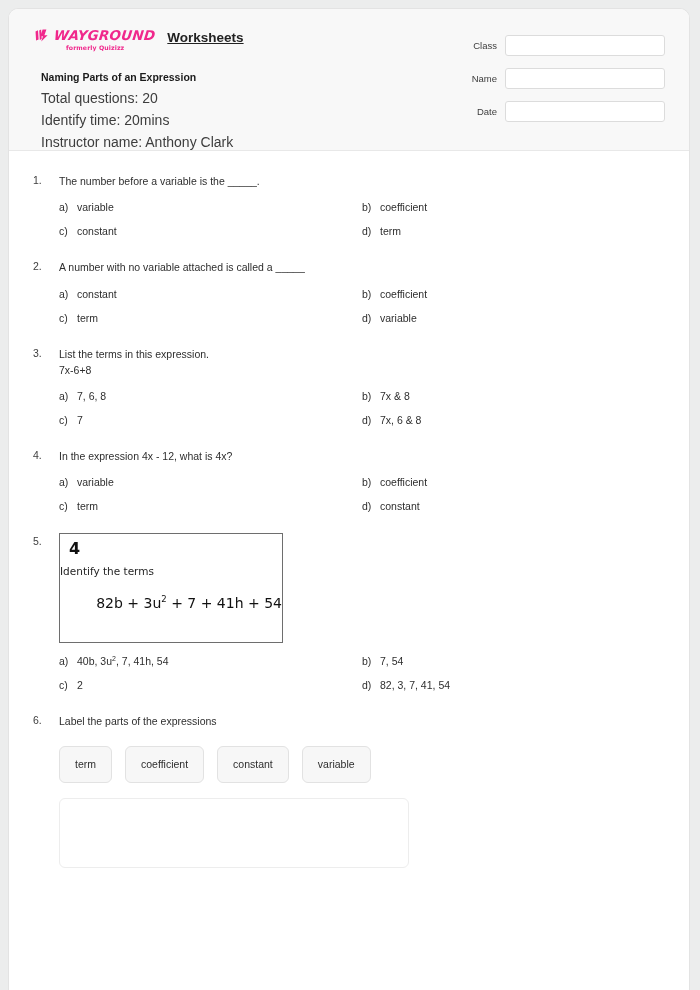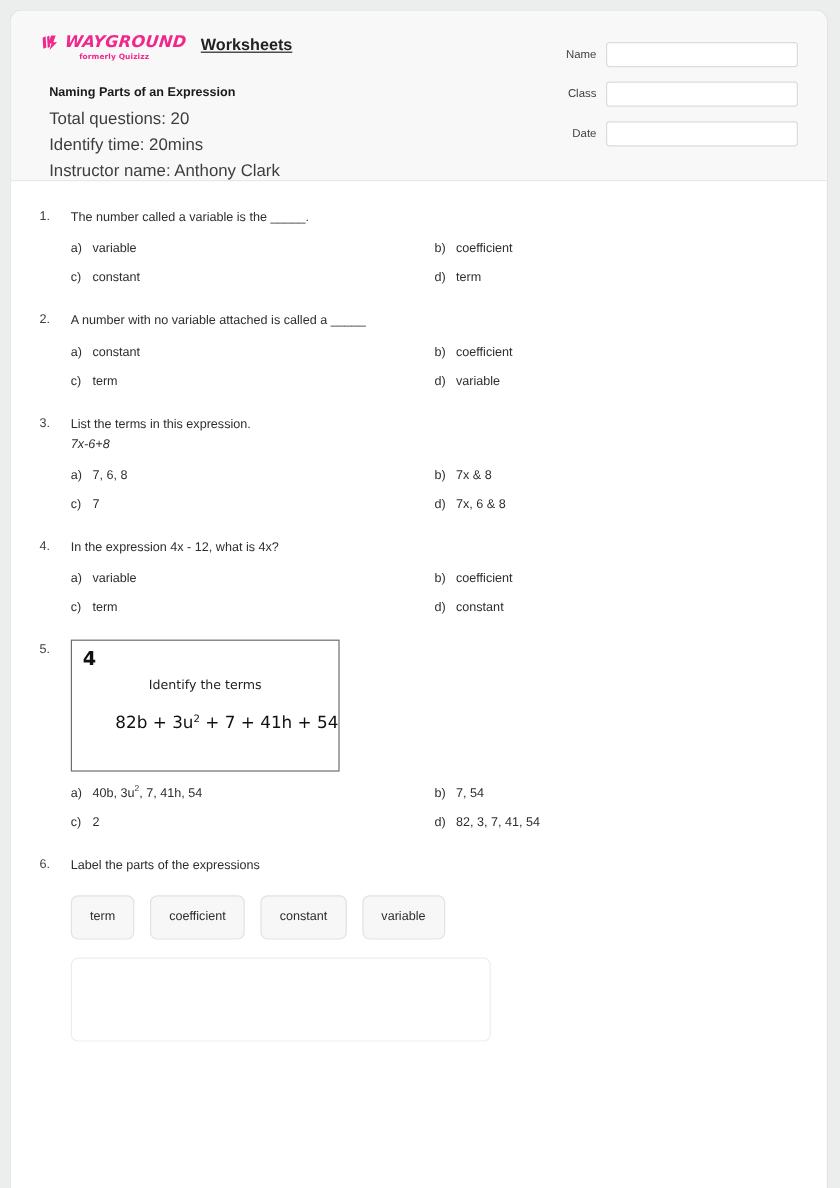--- a/index.html
+++ b/index.html
@@ -150,21 +150,20 @@
     color: #3d3d3d;
     padding-top: 1px;
   }
   .q-stem {
     font-size: 10.5px;
     color: #2e2e2e;
     line-height: 1.55;
   }
   .q-stem .stem-line2 {
     display: block;
-    font-style: italic;
   }
   .options {
     display: flex;
     flex-wrap: wrap;
     margin-top: 12px;
     padding-left: 26px;
   }
   .option {
     width: 50%;
     box-sizing: border-box;
@@ -208,21 +207,21 @@
     font-size: 16px;
     font-weight: bold;
     color: #111111;
     letter-spacing: -0.5px;
   }
   .expr-prompt {
     position: absolute;
     top: 31px;
     left: 0;
     right: 0;
-    text-align: center;
+    text-align: left;
     font-size: 10.5px;
     color: #1f1f1f;
   }
   .expr-formula {
     position: absolute;
     top: 61px;
     left: 0;
     right: 0;
     text-align: right;
     font-size: 14px;
@@ -288,40 +287,40 @@
 
     <div class="meta-block">
       <div class="meta-title">Naming Parts of an Expression</div>
       <div class="meta-line">Total questions: 20</div>
       <div class="meta-line">Identify time: 20mins</div>
       <div class="meta-line">Instructor name: Anthony Clark</div>
     </div>
 
     <div class="fields-block">
       <div class="field-row">
+        <span class="field-label">Class</span>
+        <input class="field-input" type="text" value="" style="">
+      </div>
+      <div class="field-row">
         <span class="field-label">Name</span>
-        <input class="field-input" type="text" value="" style="">
-      </div>
-      <div class="field-row">
-        <span class="field-label">Class</span>
         <input class="field-input" type="text" value="" style="">
       </div>
       <div class="field-row">
         <span class="field-label">Date</span>
         <input class="field-input" type="text" value="" style="">
       </div>
     </div>
   </div>
 
   <div class="ws-body">
 
     <div class="question">
       <div class="q-head">
         <div class="q-num">1.</div>
-        <div class="q-stem">The number called a variable is the _____.</div>
+        <div class="q-stem">The number before a variable is the _____.</div>
       </div>
       <div class="options">
         <div class="option">
           <span class="opt-key">a)</span>
           <span class="opt-text">variable</span>
         </div>
         <div class="option">
           <span class="opt-key">b)</span>
           <span class="opt-text">coefficient</span>
         </div>

